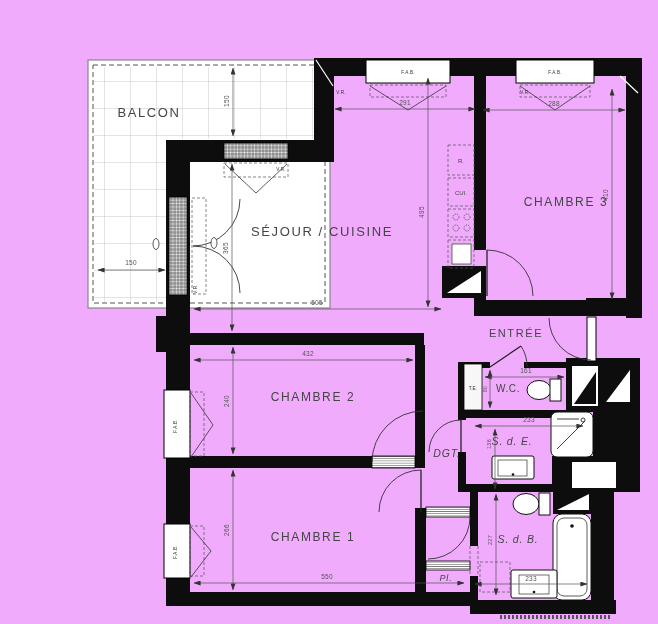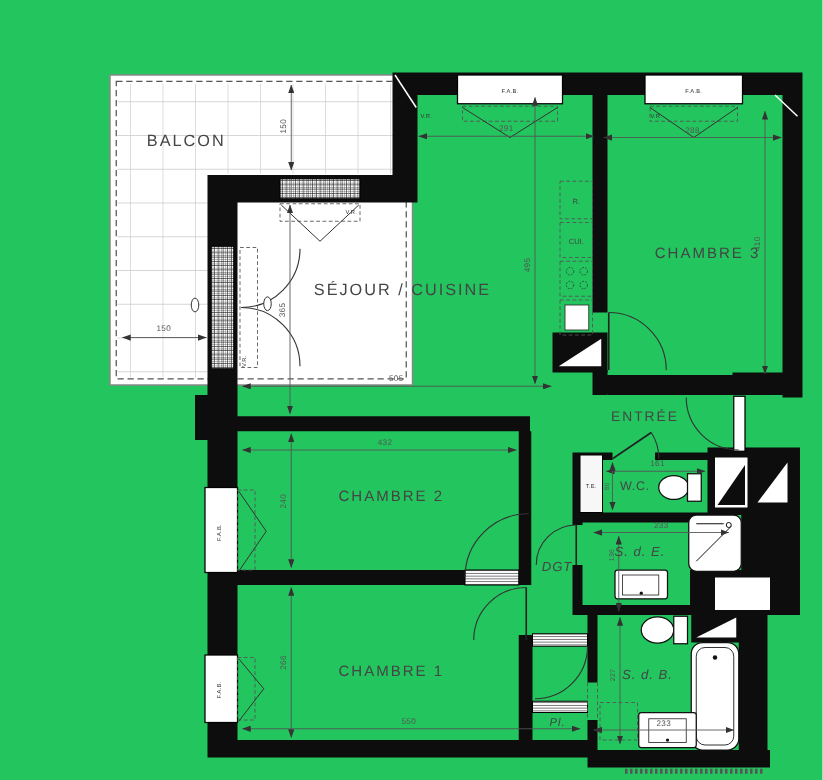--- a/index.html
+++ b/index.html
@@ -1,16 +1,16 @@
 <!DOCTYPE html>
 <html><head>
 <meta charset="utf-8">
 <style>
   html,body{margin:0;padding:0;background:#fff;}
-  #stage{width:658px;height:624px;position:relative;background:#22c55e;overflow:hidden;}
+  #stage{width:658px;height:624px;position:relative;background:#f0abfc;overflow:hidden;}
   svg{display:block;}
   text{font-family:"Liberation Sans",sans-serif;fill:#454545;}
   .room{font-size:12px;letter-spacing:1.6px;text-anchor:middle;}
   .big{font-size:13px;}
   .md{font-size:11px;}
   .it{font-style:italic;font-size:10.5px;letter-spacing:.8px;}
   .sm{font-size:9px;}
   .dim{font-size:6.5px;fill:#555;text-anchor:middle;letter-spacing:.3px;}
   .tiny{font-size:4.6px;fill:#333;text-anchor:middle;letter-spacing:.2px;}
   .appl{font-size:6px;fill:#444;text-anchor:middle;}

